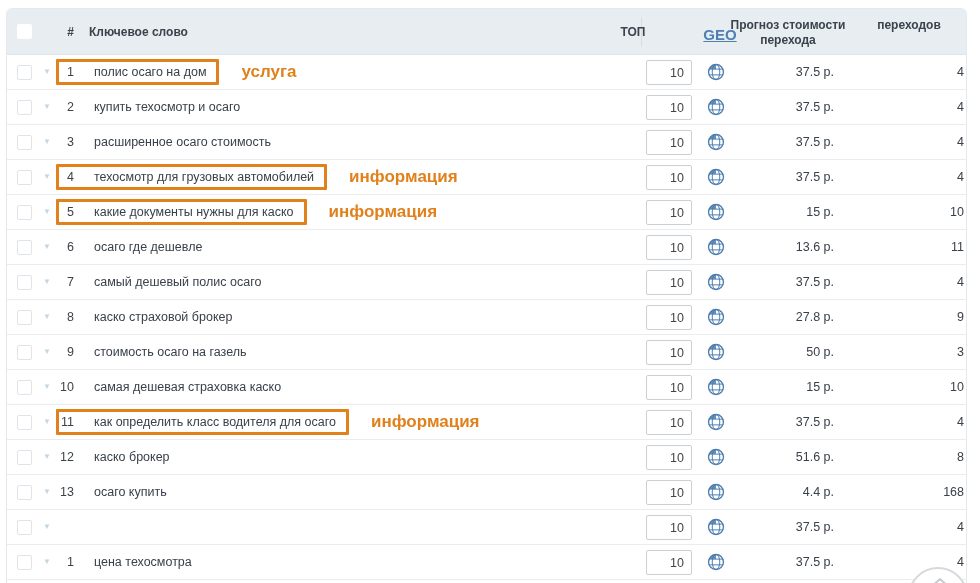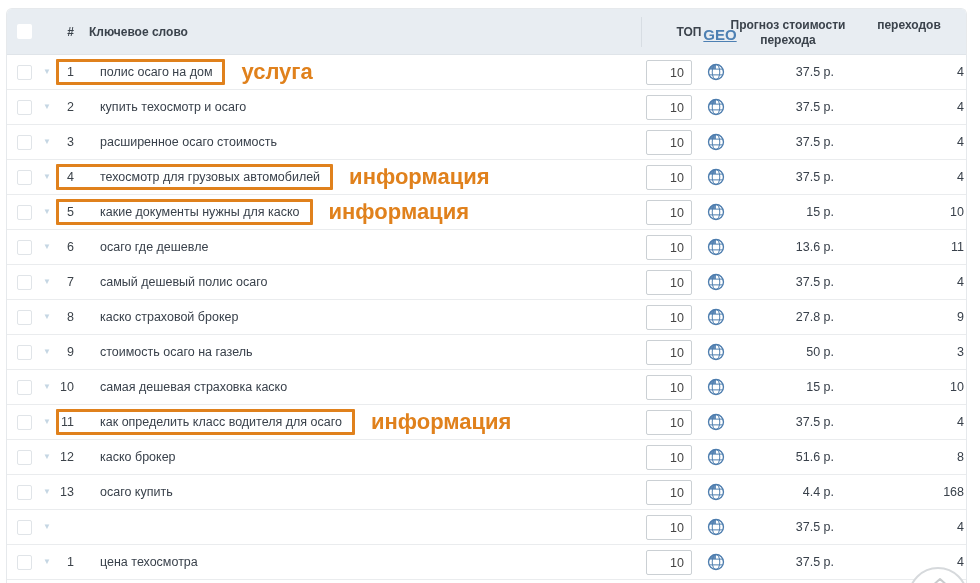--- a/index.html
+++ b/index.html
@@ -19,21 +19,21 @@
     border-radius:5px 5px 0 0; border-bottom:1px solid #dfe4e9;
     font-size:12px; font-weight:bold; color:#3b434c;
   }
   .hcb {
     position:absolute; left:10px; top:15px; width:15px; height:15px;
     background:#fff; border-radius:2px; display:inline-block;
   }
   .h-num  { position:absolute; left:44px; top:16px; width:23px; text-align:right; }
   .h-kw   { position:absolute; left:82px; top:16px; }
   .h-sep  { position:absolute; left:634px; top:8px; width:1px; height:30px; background:#d7dde3; }
-  .h-top  { position:absolute; left:659px; top:16px; width:46px; text-align:center; }
+  .h-top  { position:absolute; left:603px; top:16px; width:46px; text-align:center; }
   .h-geo  {
     position:absolute; left:692px; top:17px; width:42px; text-align:center;
     font-weight:bold; font-size:15px; color:#4d80b3; text-decoration:underline; cursor:pointer;
   }
   .h-cost  { position:absolute; left:715px; top:9px;  width:132px; text-align:center; line-height:1.25; }
   .h-count { position:absolute; left:843px; top:9px;  width:118px; text-align:center; line-height:1.25; }
 
   
   .row {
     position:relative; height:35px; display:flex; align-items:center;
@@ -46,23 +46,23 @@
   .caret {
     width:10px; flex:none; margin-left:11px;
     font-size:8px; color:#c5d6e3; line-height:1; cursor:pointer;
   }
   .kwwrap {
     margin-left:3px; flex:none; display:flex; align-items:center;
     border:3px solid transparent; padding:3px 10px 3px 0; border-radius:1px;
   }
   .kwwrap.boxed { border-color:#e0811c; }
   .num { width:15px; text-align:right; flex:none; color:#3c434a; }
-  .kw  { margin-left:26px; white-space:nowrap; }
+  .kw  { margin-left:20px; white-space:nowrap; }
   .annot {
-    margin-left:16px; color:#e0811c; font-size:22px; font-weight:bold; white-space:nowrap;
+    margin-left:22px; color:#e0811c; font-size:17px; font-weight:bold; white-space:nowrap;
   }
   .top-input {
     position:absolute; left:639px; top:5px; width:46px; height:25px;
     border:1px solid #cbd0d4; border-radius:2px; background:#fff;
     text-align:right; padding-right:7px; font-size:12.5px; color:#444;
     font-family:"Liberation Sans", sans-serif;
   }
   .globe { position:absolute; left:700px; top:8px; width:18px; height:18px; cursor:pointer; }
   .cost  { position:absolute; left:700px; width:127px; text-align:right; }
   .count { position:absolute; left:850px; width:107px; text-align:right; }

